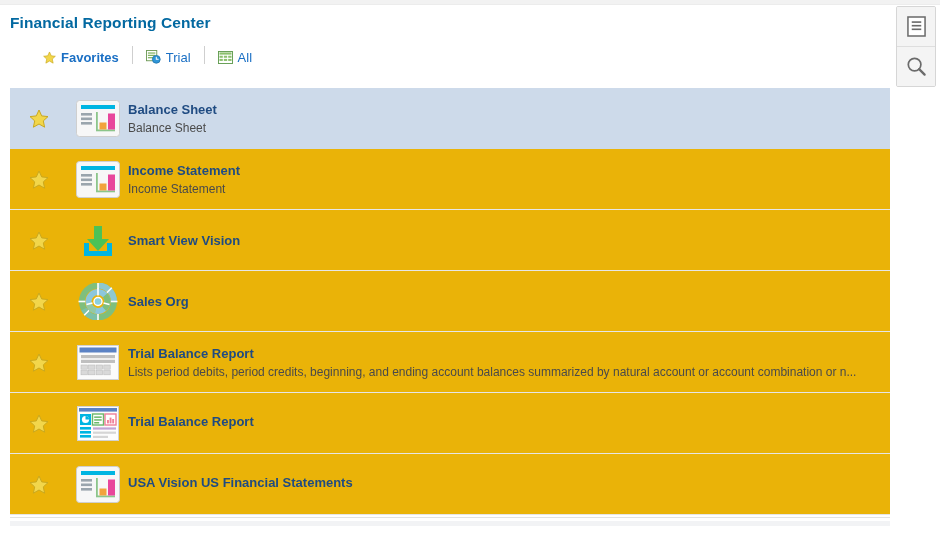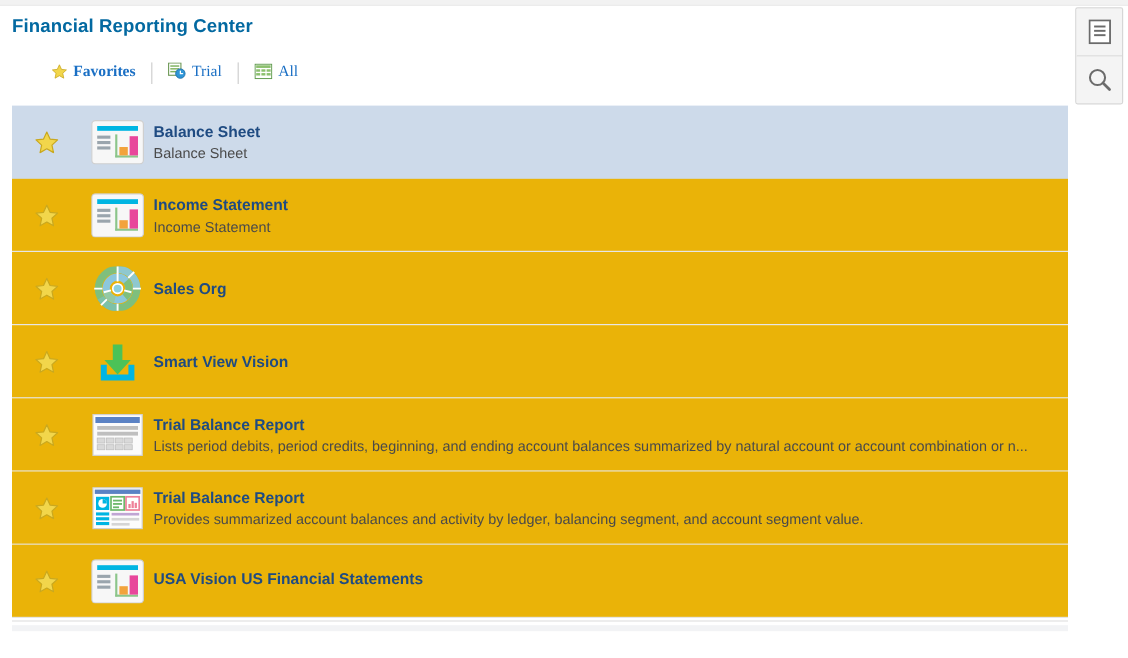--- a/index.html
+++ b/index.html
@@ -37,23 +37,22 @@
     color: #0369a1;
     letter-spacing: 0.1px;
   }
 
   
   .tabs {
     position: absolute;
     left: 30px;
     top: 46px;
     display: flex;
-    align-items: flex-end;
+    align-items: flex-start;
     height: 24px;
-    font-family: Liberation Serif, serif;
   }
   .tab {
     display: flex;
     align-items: center;
     gap: 5px;
     padding: 0 13px;
     height: 22px;
     cursor: pointer;
     white-space: nowrap;
   }
@@ -301,20 +300,41 @@
     <div class="star-cell">
       <span class="star-big">
         <svg viewBox="0 0 20 19" width="20" height="19" aria-hidden="true">
           <polygon points="10,1 12.7,6.9 19,7.6 14.3,11.9 15.6,18.2 10,15 4.4,18.2 5.7,11.9 1,7.6 7.3,6.9" fill="#f2d64b" stroke="#c9a81f" stroke-width="1" stroke-linejoin="round"></polygon>
         </svg>
       </span>
     </div>
     <div class="icon-cell">
       <span class="tile">
         <svg viewBox="0 0 44 37" width="44" height="37" aria-hidden="true">
+          <path d="M18 4 h8 v13 h7 l-11 12 l-11 -12 h7 z" fill="#4cc257"></path>
+          <path d="M8 21 h5 v8 h18 v-8 h5 v13 h-28 z" fill="#00b5e2"></path>
+        </svg>
+      </span>
+    </div>
+    <div class="text-cell">
+      <div class="item-title">Smart View Vision</div>
+    </div>
+  </div>
+
+  <div class="row no-desc">
+    <div class="star-cell">
+      <span class="star-big">
+        <svg viewBox="0 0 20 19" width="20" height="19" aria-hidden="true">
+          <polygon points="10,1 12.7,6.9 19,7.6 14.3,11.9 15.6,18.2 10,15 4.4,18.2 5.7,11.9 1,7.6 7.3,6.9" fill="#f2d64b" stroke="#c9a81f" stroke-width="1" stroke-linejoin="round"></polygon>
+        </svg>
+      </span>
+    </div>
+    <div class="icon-cell">
+      <span class="tile">
+        <svg viewBox="0 0 44 37" width="44" height="37" aria-hidden="true">
           <g transform="translate(22,18.5)">
 
             <circle r="16" fill="none" stroke="#7fbf7d" stroke-width="6"></circle>
             <circle r="16" fill="none" stroke="#8fc8cf" stroke-width="6" stroke-dasharray="25 75.5" stroke-dashoffset="0" transform="rotate(-90)"></circle>
             <circle r="16" fill="none" stroke="#7ec1a8" stroke-width="6" stroke-dasharray="17 83.5" stroke-dashoffset="-50" transform="rotate(-90)"></circle>
 
             <g stroke="#ffffff" stroke-width="1.6">
               <line x1="0" y1="-19.5" x2="0" y2="-12.5"></line>
               <line x1="19.5" y1="0" x2="12.5" y2="0"></line>
               <line x1="0" y1="19.5" x2="0" y2="12.5"></line>
@@ -332,41 +352,20 @@
               <line x1="-11.5" y1="3" x2="-5.5" y2="1.5"></line>
             </g>
 
             <circle r="4" fill="#8cd0dd" stroke="#ffffff" stroke-width="1.4"></circle>
           </g>
         </svg>
       </span>
     </div>
     <div class="text-cell">
       <div class="item-title">Sales Org</div>
-    </div>
-  </div>
-
-  <div class="row no-desc">
-    <div class="star-cell">
-      <span class="star-big">
-        <svg viewBox="0 0 20 19" width="20" height="19" aria-hidden="true">
-          <polygon points="10,1 12.7,6.9 19,7.6 14.3,11.9 15.6,18.2 10,15 4.4,18.2 5.7,11.9 1,7.6 7.3,6.9" fill="#f2d64b" stroke="#c9a81f" stroke-width="1" stroke-linejoin="round"></polygon>
-        </svg>
-      </span>
-    </div>
-    <div class="icon-cell">
-      <span class="tile">
-        <svg viewBox="0 0 44 37" width="44" height="37" aria-hidden="true">
-          <path d="M18 4 h8 v13 h7 l-11 12 l-11 -12 h7 z" fill="#4cc257"></path>
-          <path d="M8 21 h5 v8 h18 v-8 h5 v13 h-28 z" fill="#00b5e2"></path>
-        </svg>
-      </span>
-    </div>
-    <div class="text-cell">
-      <div class="item-title">Smart View Vision</div>
     </div>
   </div>
 
   <div class="row">
     <div class="star-cell">
       <span class="star-big">
         <svg viewBox="0 0 20 19" width="20" height="19" aria-hidden="true">
           <polygon points="10,1 12.7,6.9 19,7.6 14.3,11.9 15.6,18.2 10,15 4.4,18.2 5.7,11.9 1,7.6 7.3,6.9" fill="#f2d64b" stroke="#c9a81f" stroke-width="1" stroke-linejoin="round"></polygon>
         </svg>
       </span>
@@ -430,21 +429,20 @@
           <rect x="4" y="30" width="11" height="2.6" fill="#00b5e2"></rect>
 
           <rect x="17" y="22.4" width="23" height="2.2" fill="#c0a5d4"></rect>
           <rect x="17" y="26.6" width="23" height="2.2" fill="#d5d5d5"></rect>
           <rect x="17" y="30.8" width="15" height="2.2" fill="#d5d5d5"></rect>
         </svg>
       </span>
     </div>
     <div class="text-cell">
       <div class="item-title">Trial Balance Report</div>
-      <div class="item-desc">Provides summarized account balances and activity by ledger, balancing segment, and account segment value.</div>
     </div>
   </div>
 
   <div class="row">
     <div class="star-cell">
       <span class="star-big">
         <svg viewBox="0 0 20 19" width="20" height="19" aria-hidden="true">
           <polygon points="10,1 12.7,6.9 19,7.6 14.3,11.9 15.6,18.2 10,15 4.4,18.2 5.7,11.9 1,7.6 7.3,6.9" fill="#f2d64b" stroke="#c9a81f" stroke-width="1" stroke-linejoin="round"></polygon>
         </svg>
       </span>

